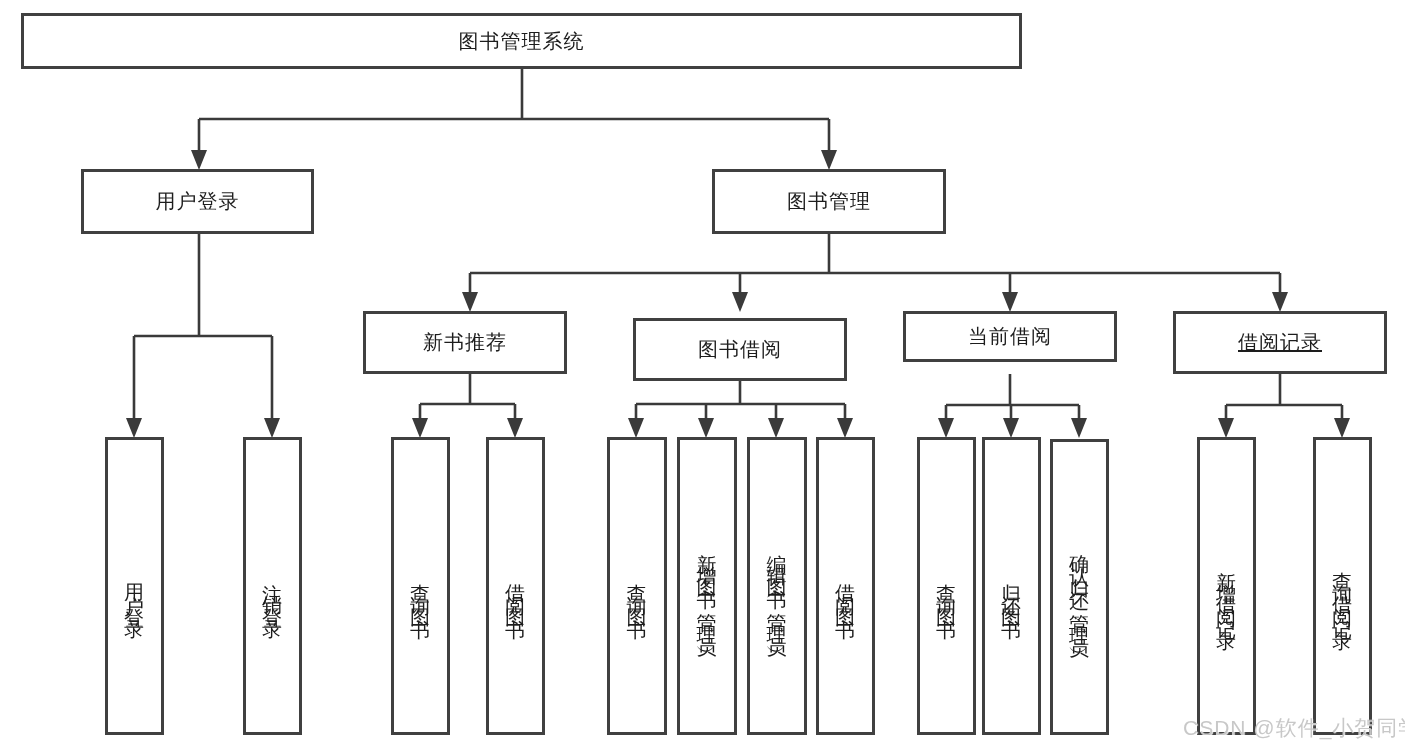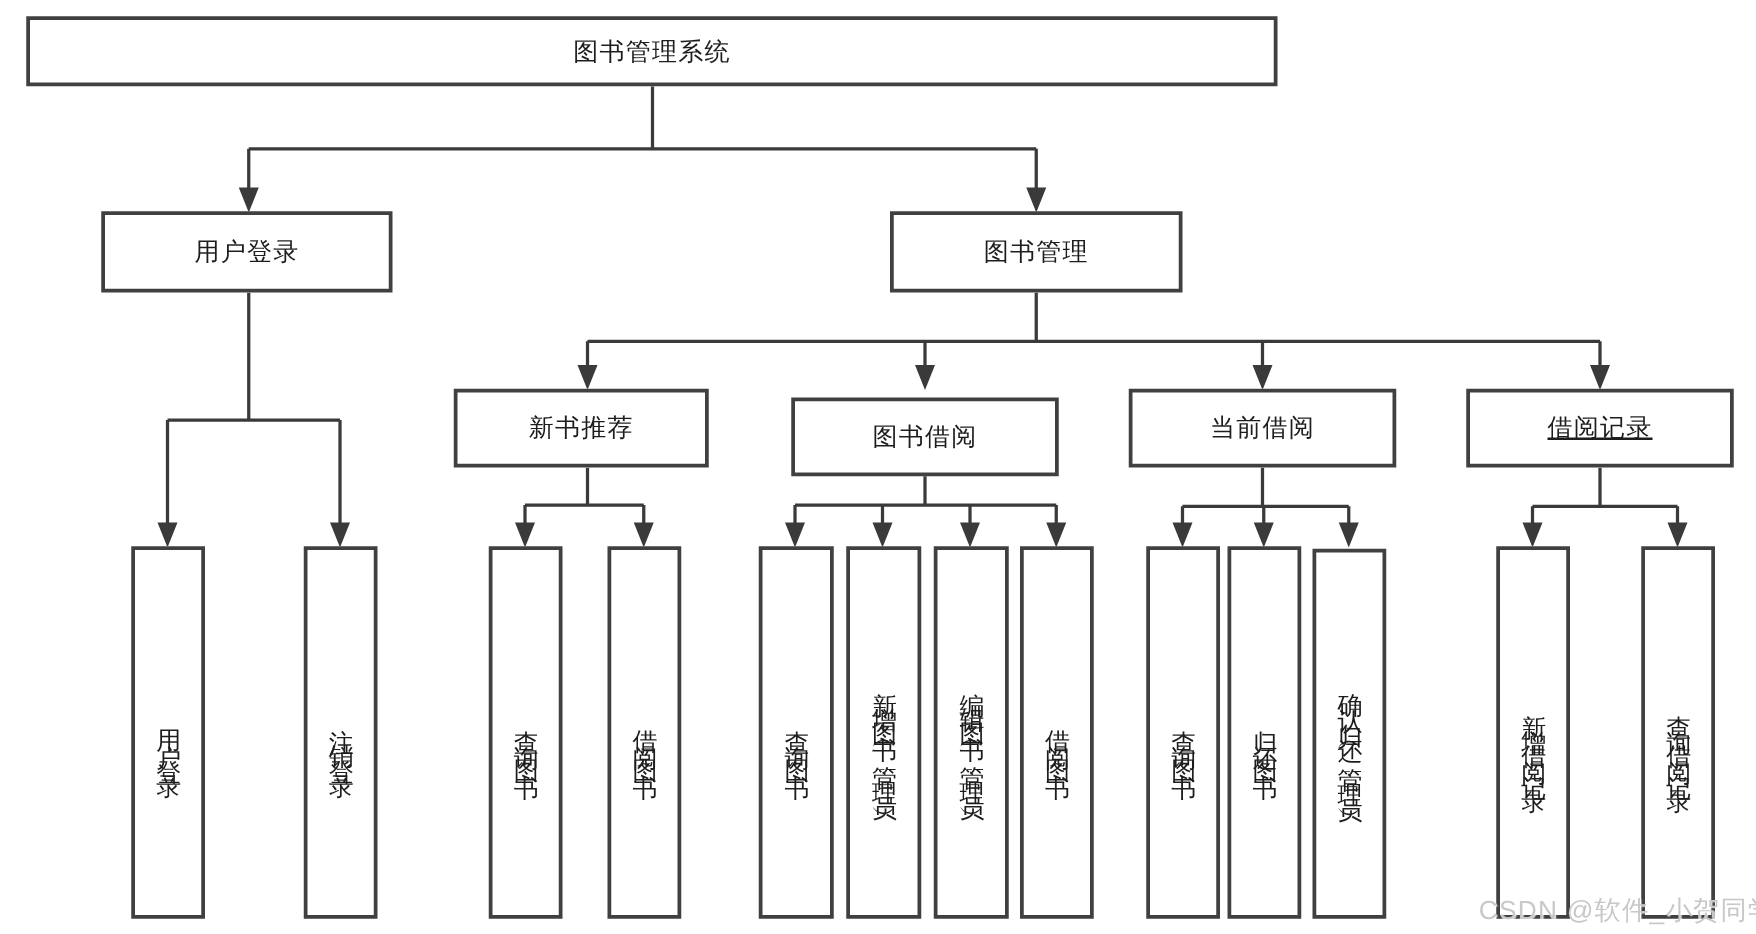--- a/index.html
+++ b/index.html
@@ -108,21 +108,21 @@
       M1334,418 L1350,418 L1342,438 Z"></path>
   </svg>
 
   <div class="node h-node" style="left:21px;top:13px;width:1001px;height:56px;">图书管理系统</div>
 
   <div class="node h-node" style="left:81px;top:169px;width:233px;height:65px;">用户登录</div>
   <div class="node h-node" style="left:712px;top:169px;width:234px;height:65px;">图书管理</div>
 
   <div class="node h-node" style="left:363px;top:311px;width:204px;height:63px;">新书推荐</div>
   <div class="node h-node" style="left:633px;top:318px;width:214px;height:63px;">图书借阅</div>
-  <div class="node h-node" style="left:903px;top:311px;width:214px;height:63px;">当前借阅</div>
+  <div class="node h-node" style="left:903px;top:311px;width:214px;height:51px;">当前借阅</div>
   <div class="node h-node" style="left:1173px;top:311px;width:214px;height:63px;text-decoration:underline;">借阅记录</div>
 
   <div class="node v-node" style="left:105px;top:437px;width:59px;height:298px;">
     <span class="vtext">用户登录</span>
   </div>
   <div class="node v-node" style="left:243px;top:437px;width:59px;height:298px;">
     <span class="vtext">注销登录</span>
   </div>
 
   <div class="node v-node" style="left:391px;top:437px;width:59px;height:298px;">

